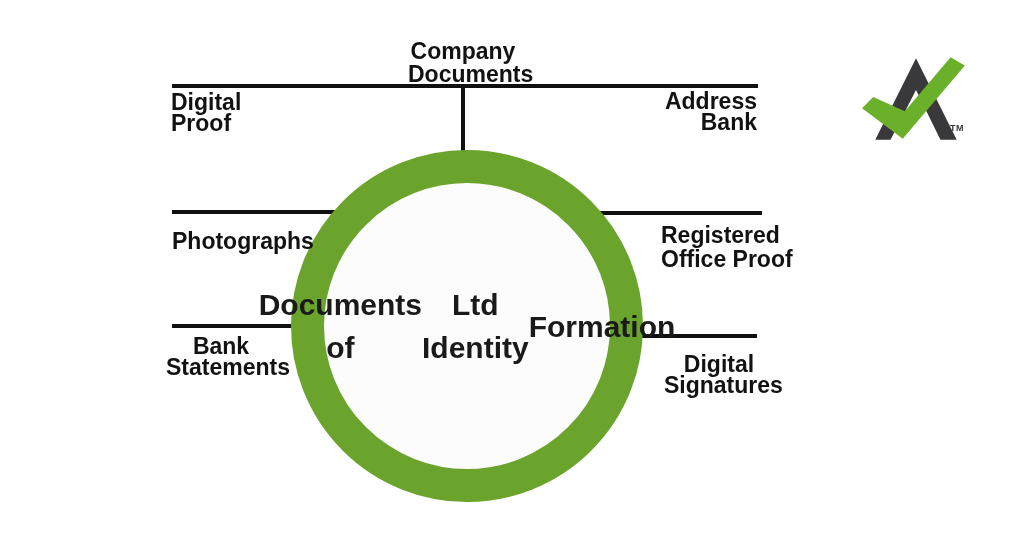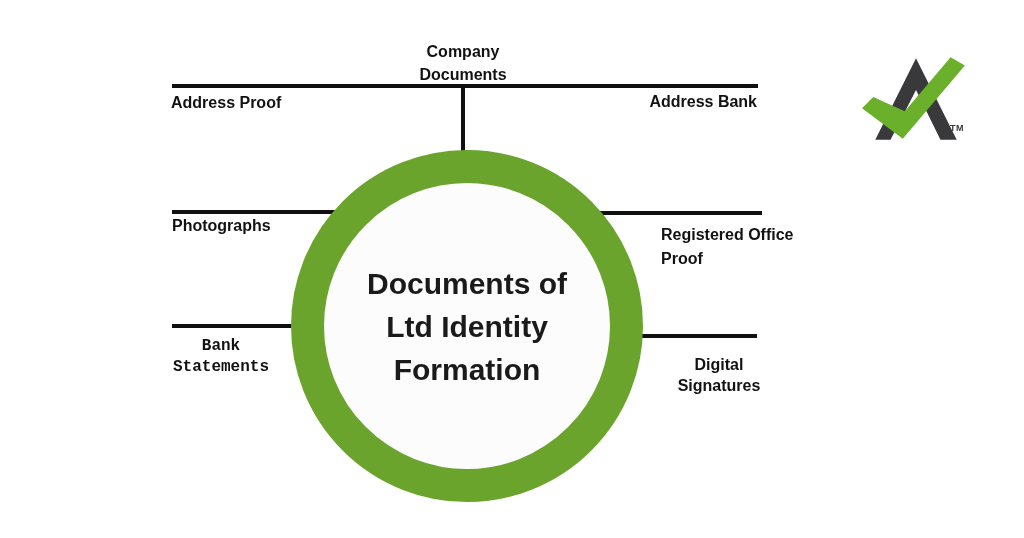--- a/index.html
+++ b/index.html
@@ -2,46 +2,46 @@
 <html><head>
 <meta charset="utf-8">
 <style>
   html,body{margin:0;padding:0;background:#e8e8e8;}
   #canvas{
     position:relative;width:1024px;height:538px;background:#ffffff;
     font-family:"Liberation Sans", sans-serif;overflow:hidden;
   }
   .line{position:absolute;background:#101010;}
   .label{
-    position:absolute;font-weight:700;color:#121212;font-size:16px;
+    position:absolute;font-weight:700;color:#121212;font-size:23px;
     line-height:21px;white-space:normal;
   }
   #top-label{left:408px;top:40px;width:110px;text-align:center;line-height:23px;}
   #identity-label{left:171px;top:92px;width:130px;}
   #address-label{left:627px;top:91px;width:130px;text-align:right;}
-  #photographs-label{left:172px;top:215px;width:120px;}
+  #photographs-label{left:172px;top:231px;width:120px;}
   #registered-label{left:661px;top:223px;width:150px;text-align:left;line-height:24px;}
-  #bank-label{left:166px;top:336px;width:110px;text-align:center;font-family:Liberation Mono, monospace;}
+  #bank-label{left:166px;top:336px;width:110px;text-align:center;}
   #digital-label{left:664px;top:354px;width:110px;text-align:center;}
 
   #hline-top{left:172px;top:84px;width:586px;height:4px;}
   #vline-top{left:461px;top:84px;width:4px;height:99px;}
   #hline-photographs{left:172px;top:210px;width:208px;height:4px;}
   #hline-registered{left:553px;top:211px;width:209px;height:4px;}
   #hline-bank{left:172px;top:324px;width:152px;height:4px;}
   #hline-digital{left:609px;top:334px;width:148px;height:4px;}
 
   #ring{
     position:absolute;left:291px;top:150px;width:352px;height:352px;
     box-sizing:border-box;border:33px solid #6AA42C;border-radius:50%;
     background:#fcfcfc;
   }
   #center-title{
     position:absolute;left:291px;top:150px;width:352px;height:352px;
-    display:flex;flex-direction:column;align-items:center;justify-content:center;
+    display:flex;flex-direction:row;align-items:center;justify-content:center;
     text-align:center;font-weight:700;font-size:30px;line-height:43px;color:#1a1a1a;
   }
   #center-title span{display:block;}
 
   #logo{position:absolute;left:860px;top:50px;width:112px;height:92px;}
   #tm-label{
     position:absolute;left:950px;top:123px;font-size:9px;font-weight:700;
     color:#39393B;letter-spacing:0.5px;
   }
 </style>
@@ -58,21 +58,21 @@
   <div class="line" id="hline-digital"></div>
 
   <div id="ring"></div>
   <div id="center-title">
     <span>Documents of</span>
     <span>Ltd Identity</span>
     <span>Formation</span>
   </div>
 
   <div class="label" id="top-label">Company Documents</div>
-  <div class="label" id="identity-label">Address Proof</div>
+  <div class="label" id="identity-label">Digital Proof</div>
   <div class="label" id="address-label">Address Bank</div>
   <div class="label" id="photographs-label">Photographs</div>
   <div class="label" id="registered-label">Registered Office Proof</div>
   <div class="label" id="bank-label">Bank Statements</div>
   <div class="label" id="digital-label">Digital Signatures</div>
 
   <svg id="logo" viewBox="0 0 110 90" aria-hidden="true">
     <path d="M55,8 L95,88 L79,88 L55,39 L30,88 L15,88 Z" fill="#39393B"></path>
     <path d="M2,57 L42,87 L103,15 L89,7 L44,60 L13,46 Z" fill="#6BB02A"></path>
   </svg>

